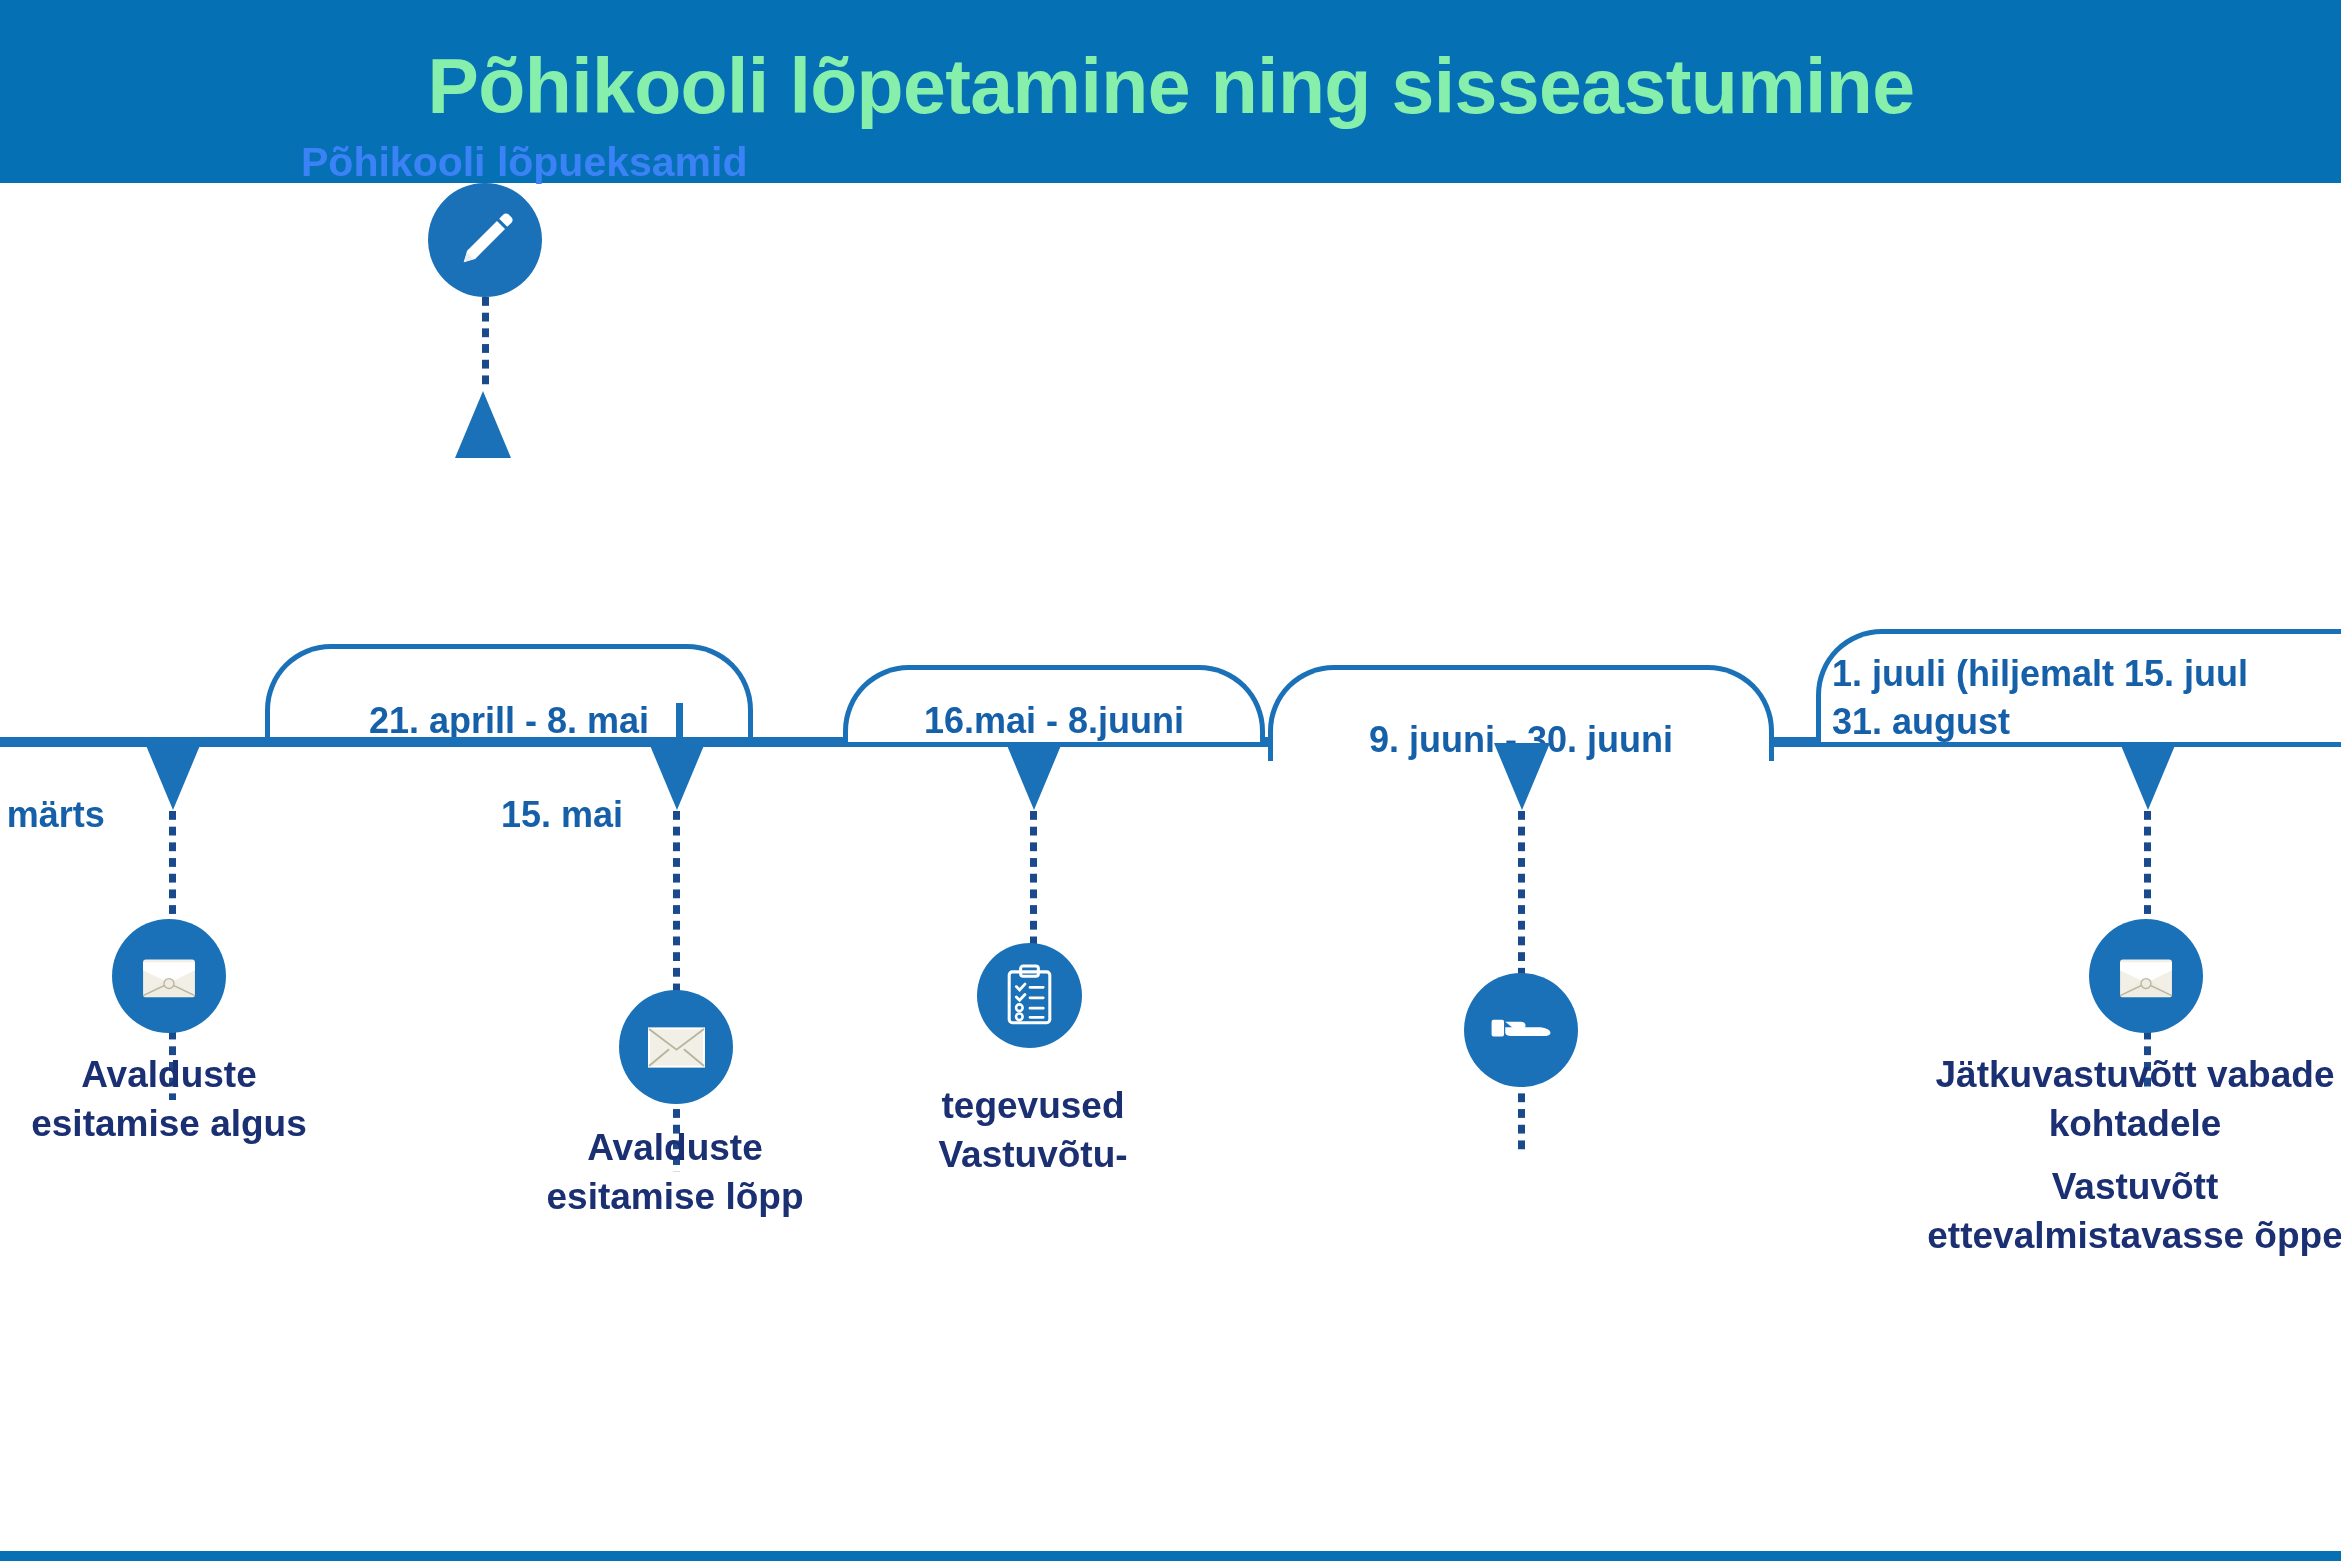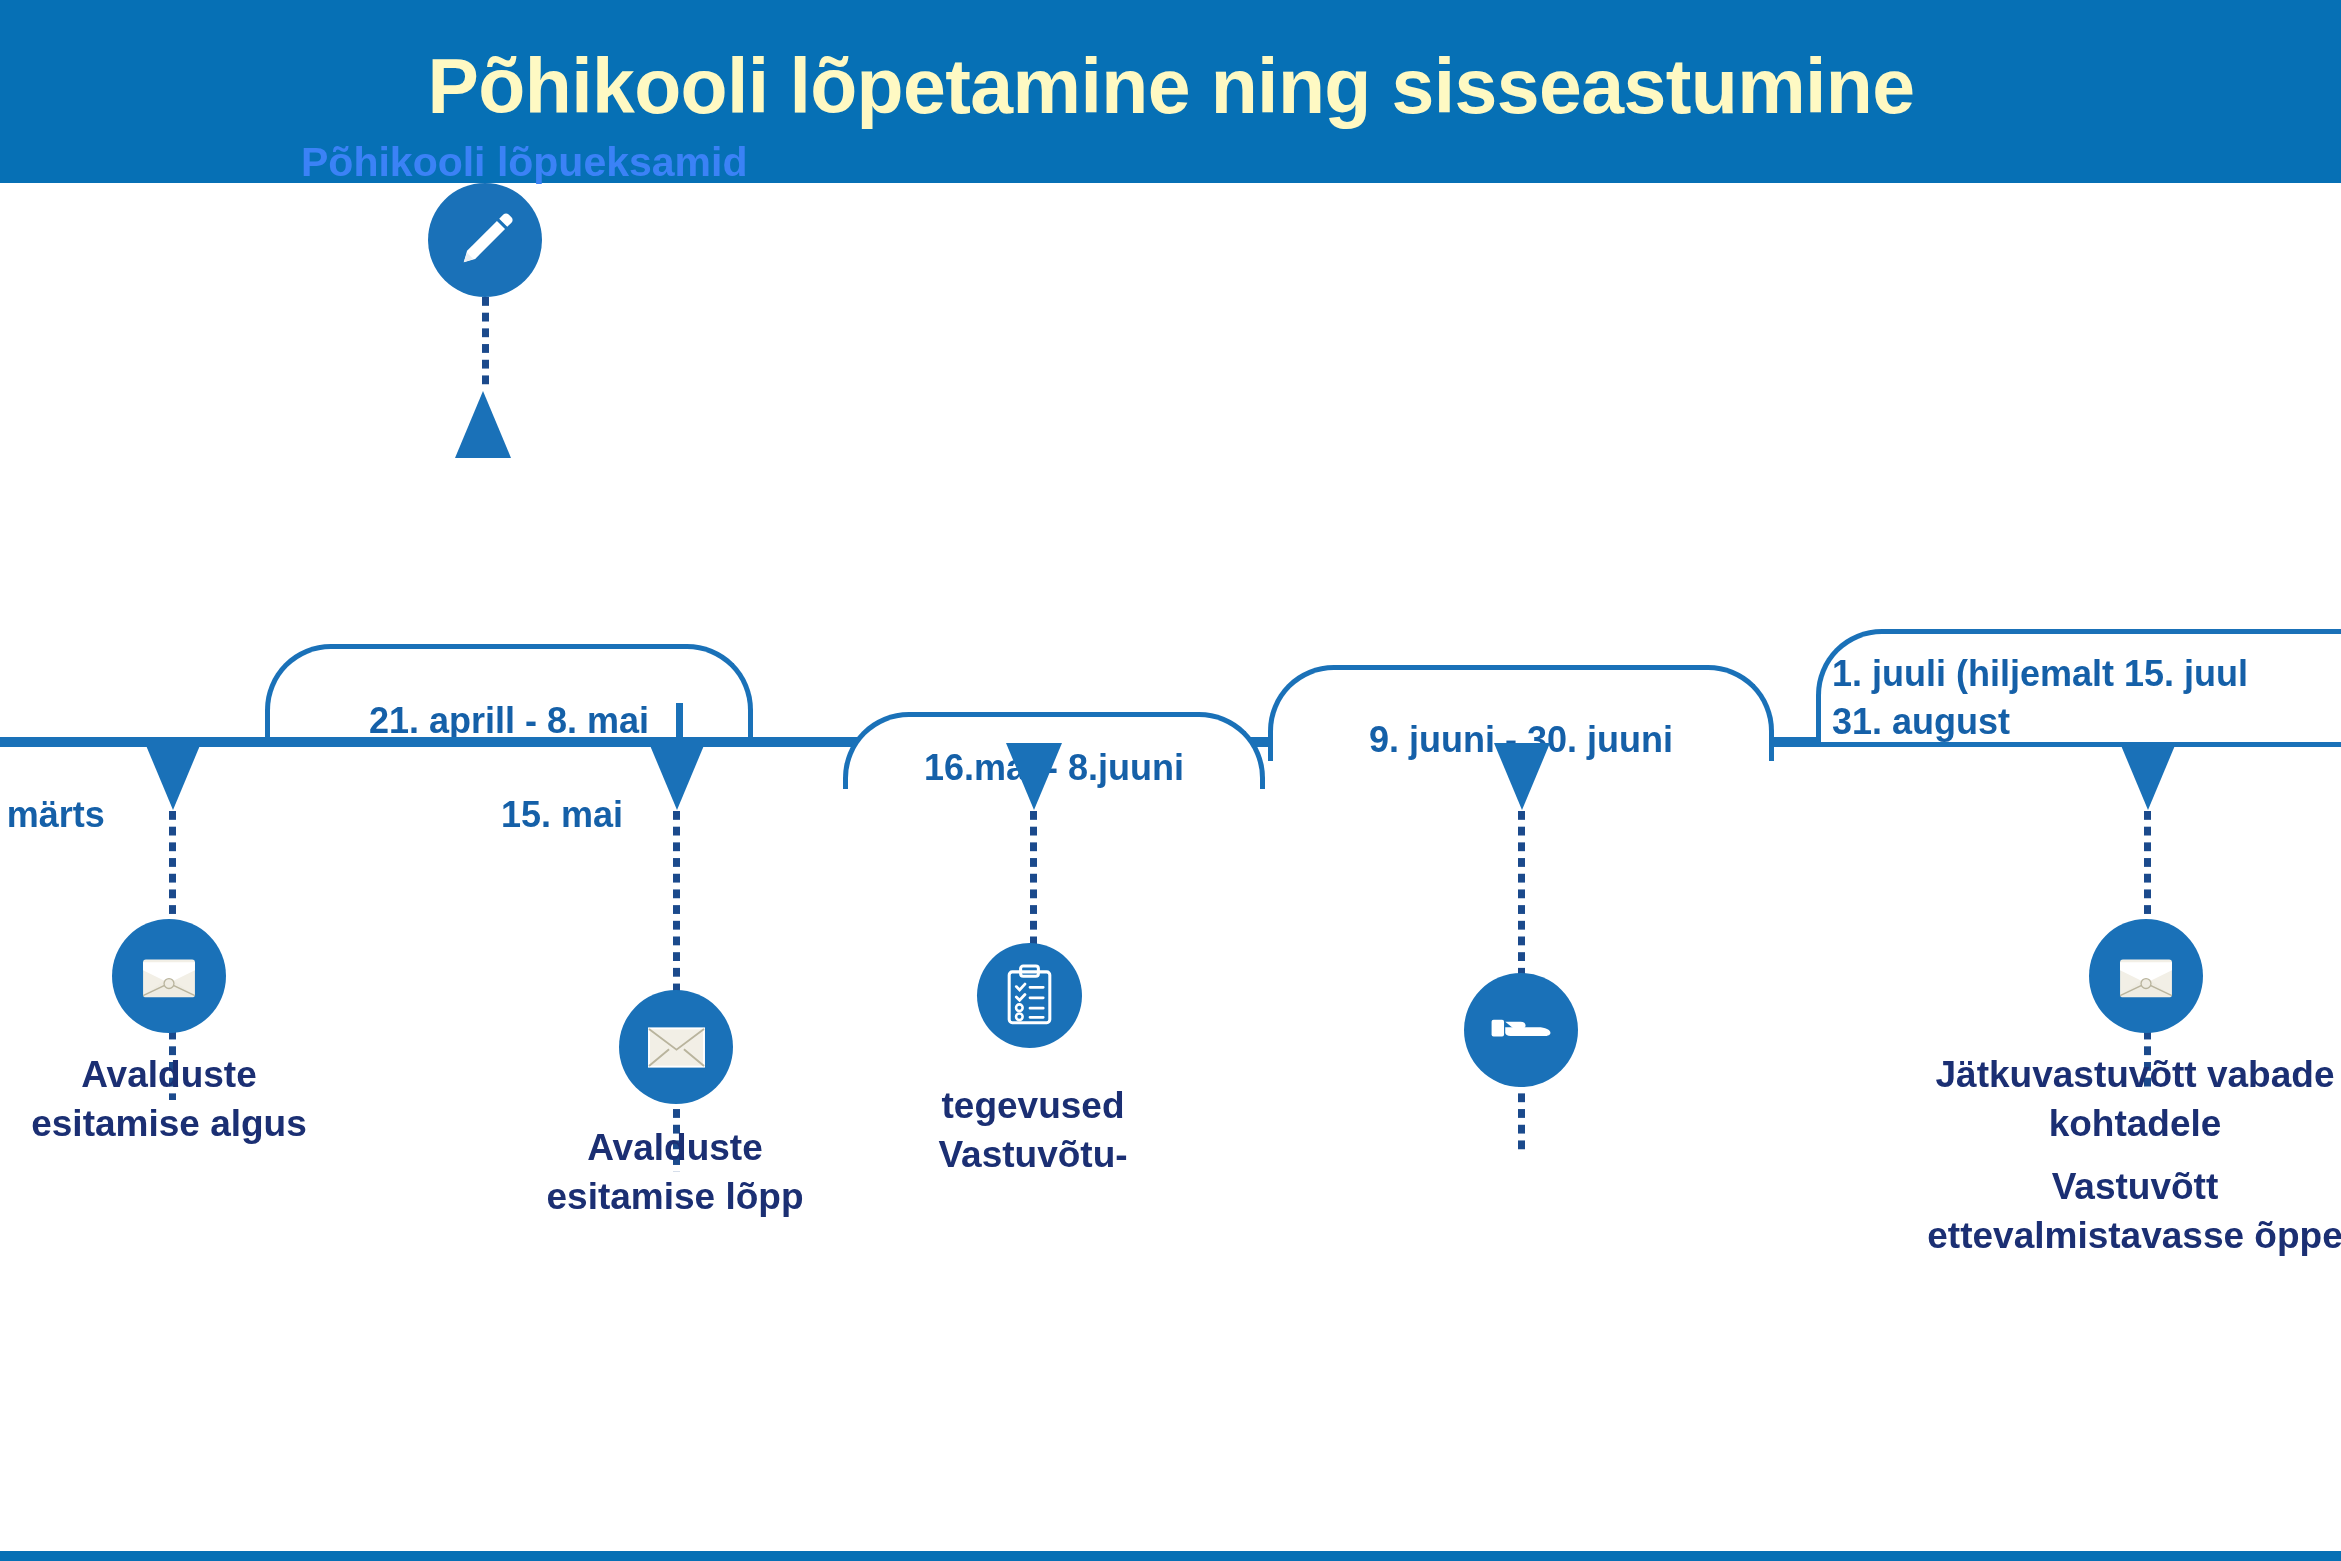--- a/index.html
+++ b/index.html
@@ -10,21 +10,21 @@
     overflow:hidden;
     position:relative;
   }
   
   .header{
     position:absolute;left:0;top:0;width:2342px;height:183px;
     background:#0670b5;
     display:flex;align-items:center;justify-content:center;
   }
   .header-title{
-    color:#fef9c3;font-size:77px;font-weight:bold;
+    color:#86efac;font-size:77px;font-weight:bold;
     letter-spacing:-0.6px;line-height:1;white-space:nowrap;
     transform:translateY(-4.8px);
   }
   
   .footer{
     position:absolute;left:0;top:1551px;width:2342px;height:10.2px;
     background:#0670b5;
   }
   
   .canvas{position:absolute;left:0;top:183px;width:2342px;height:1369px;}
@@ -127,21 +127,21 @@
   <div class="pointer-up" style="left:455px;top:208px;"></div>
 
   <div class="bubble" style="left:265px;top:461px;width:488px;height:98px;">
     <span>21. aprill - 8. mai</span>
   </div>
 
   <div class="timeline-bar"></div>
 
   <div class="tick" style="left:676px;top:520px;height:36px;"></div>
 
-  <div class="bubble" style="left:843px;top:482px;width:422px;height:77px;margin-top:47px;">
+  <div class="bubble" style="left:843px;top:482px;width:422px;height:77px;">
     <span>16.mai - 8.juuni</span>
   </div>
 
   <div class="bubble" style="left:1268px;top:482px;width:506px;height:96px;">
     <span>9. juuni - 30. juuni</span>
   </div>
 
   <div class="bubble two-line" style="left:1816px;top:446px;width:602px;height:113px;flex-direction:column;">
     <span>1. juuli (hiljemalt 15. juul</span>
     <span style="margin-top:6px;">31. august</span>

